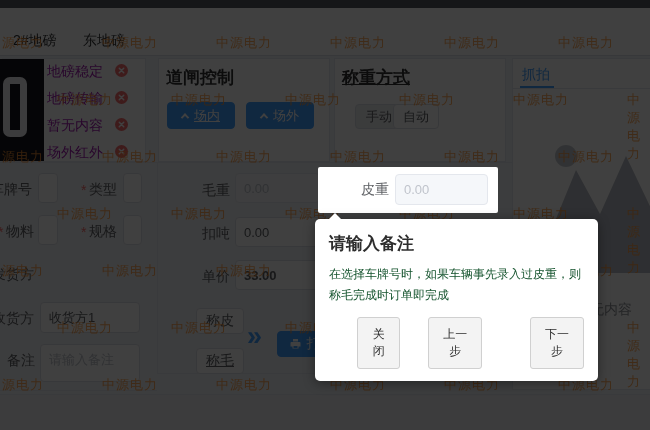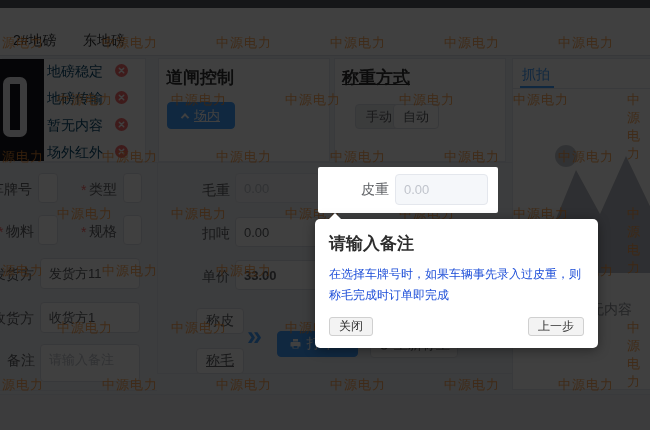--- a/index.html
+++ b/index.html
@@ -10,21 +10,21 @@
   .top-strip{left:0;top:0;width:650px;height:8px;background:#555a62;}
   .tab-bar{left:0;top:8px;width:650px;height:48px;background:#fff;border-bottom:1px solid #dcdfe6;}
   .tab{top:24px;font-size:14px;color:#303133;cursor:pointer;}
   .panel{background:#fff;border:1px solid #e4e7ed;}
   .sec-title{font-size:17px;font-weight:bold;color:#303133;}
   .hline{background:#e4e7ed;height:1px;}
   .vline{background:#e4e7ed;width:1px;}
   
   .led-box{left:-26px;top:59px;width:70px;height:102px;background:#17171d;}
   .led-digit{left:3px;top:77px;width:24px;height:60px;border:7px solid #edeef2;border-radius:7px;}
-  .st-label{font-size:14px;color:#0c4a6e;}
+  .st-label{font-size:14px;color:#a21caf;}
   .st-icon{width:13px;height:13px;display:block;}
   
   .btn-primary{background:#409eff;border:1px solid #409eff;border-radius:4px;color:#fff;
     font-size:13px;display:flex;align-items:center;justify-content:center;cursor:pointer;}
   .btn-plain{background:#fff;border:1px solid #dcdfe6;border-radius:4px;color:#606266;
     font-size:13px;display:flex;align-items:center;justify-content:center;cursor:pointer;}
   .chev-up{width:6px;height:6px;border-top:2px solid #fff;border-left:2px solid #fff;
     transform:rotate(45deg) translate(1px,1px);display:inline-block;margin-right:6px;}
   .caret-dn{width:5px;height:5px;border-right:2px solid #fff;border-bottom:2px solid #fff;
     transform:rotate(45deg) translateY(-2px);display:inline-block;margin-left:7px;}
@@ -44,24 +44,24 @@
   .snap-underline{background:#409eff;height:2px;}
   .empty-text{font-size:14px;color:#909399;}
   
   .dim{left:0;top:0;width:650px;height:430px;background:rgba(0,0,0,0.75);z-index:20;}
   .spotlight{left:318px;top:167px;width:180px;height:46px;background:#fff;border-radius:2px;z-index:25;}
   .popover{left:315px;top:219px;width:283px;background:#fff;border-radius:5px;z-index:30;
     padding:13px 14px 12px 14px;box-shadow:0 2px 12px rgba(0,0,0,.4);}
   .popover .arrow{position:absolute;left:14px;top:-6px;width:0;height:0;
     border-left:6px solid transparent;border-right:6px solid transparent;border-bottom:6px solid #fff;}
   .pop-title{font-size:17px;font-weight:bold;color:#2d2d2d;}
-  .pop-desc{margin-top:9px;font-size:12px;line-height:1.75;color:#1d4ed8;}
+  .pop-desc{margin-top:9px;font-size:12px;line-height:1.75;color:#14532d;}
   .pop-footer{margin-top:11px;display:flex;justify-content:space-between;align-items:center;}
   .pop-btn{background:#f3f3f3;border:1px solid #d0d0d0;border-radius:3px;color:#2d2d2d;
-    font-size:12px;padding:0 9px;cursor:pointer;}
+    font-size:12px;padding:8px 9px;cursor:pointer;margin-left:28px;}
   .pop-btn-group{display:flex;gap:20px;}
   
   #wm-layer{left:0;top:0;width:650px;height:430px;z-index:10;pointer-events:none;}
   .wm{position:absolute;font-size:13px;opacity:.8;letter-spacing:1px;}
 </style>
 </head>
 <body>
 
 <div id="stage">
 
@@ -110,20 +110,24 @@
         <circle cx="7" cy="7" r="7" fill="#f56c6c"></circle>
         <path d="M4.6 4.6l4.8 4.8M9.4 4.6l-4.8 4.8" stroke="#fff" stroke-width="1.6" stroke-linecap="round"></path>
       </svg>
   </div>
 
   <div class="abs panel" style="left:158px;top:58px;width:172px;height:104px;"></div>
   <div class="abs sec-title" style="left:166px;top:66px;">道闸控制</div>
   <div class="abs btn-primary" style="left:167px;top:102px;width:68px;height:27px;text-decoration:underline;">
     <span class="chev-up"></span>
     <span>场内</span>
+  </div>
+  <div class="abs btn-primary" style="left:246px;top:102px;width:68px;height:27px;">
+    <span class="chev-up"></span>
+    <span>场外</span>
   </div>
 
   <div class="abs panel" style="left:334px;top:58px;width:172px;height:104px;"></div>
   <div class="abs sec-title" style="left:342px;top:66px;text-decoration:underline;">称重方式</div>
   <div class="abs btn-plain" style="left:355px;top:104px;width:48px;height:25px;background:#ebedf0;">
     <span>手动</span>
   </div>
   <div class="abs btn-plain" style="left:393px;top:104px;width:46px;height:25px;">
     <span>自动</span>
   </div>
@@ -154,21 +158,20 @@
   <input class="abs inp" style="left: 123px; top: 173px; width: 19px; height: 30px; padding: 0px 2px;">
 
   <span class="abs req" style="left:-2px;top:224px;">*</span>
   <span class="abs f-label" style="left:6px;top:223px;">物料</span>
   <input class="abs inp" style="left: 38px; top: 215px; width: 20px; height: 30px; padding: 0px 2px;">
   <span class="abs req" style="left:81px;top:224px;">*</span>
   <span class="abs f-label" style="left:89px;top:223px;">规格</span>
   <input class="abs inp" style="left: 123px; top: 215px; width: 19px; height: 30px; padding: 0px 2px;">
 
   <span class="abs f-label" style="left:-8px;top:266px;">发货方</span>
-  <input class="abs inp" style="left: 40px; top: 258px; width: 100px; height: 31px;" value="发货方11">
 
   <span class="abs f-label" style="left:-8px;top:310px;">收货方</span>
   <input class="abs inp" style="left: 40px; top: 302px; width: 100px; height: 31px;" value="收货方1">
 
   <span class="abs f-label" style="left:7px;top:352px;">备注</span>
   <textarea class="abs inp" style="left: 40px; top: 344px; width: 100px; height: 38px;" placeholder="请输入备注"></textarea>
   <div class="abs resize-grip" style="left:131px;top:373px;"></div>
 
   <span class="abs f-label" style="left:202px;top:182px;">毛重</span>
   <input class="abs inp disabled" style="left: 235px; top: 173px; width: 85px; height: 30px;" value="0.00">
@@ -256,17 +259,18 @@
   </div>
 
   <div class="abs popover">
     <div class="arrow"></div>
     <div class="pop-title">请输入备注</div>
     <div class="pop-desc">在选择车牌号时，如果车辆事先录入过皮重，则称毛完成时订单即完成</div>
     <div class="pop-footer">
       <button class="pop-btn">关闭</button>
       <span class="pop-btn-group">
         <button class="pop-btn">上一步</button>
+        <button class="pop-btn">下一步</button>
       </span>
     </div>
   </div>
 
 </div>
 
 </body></html>

